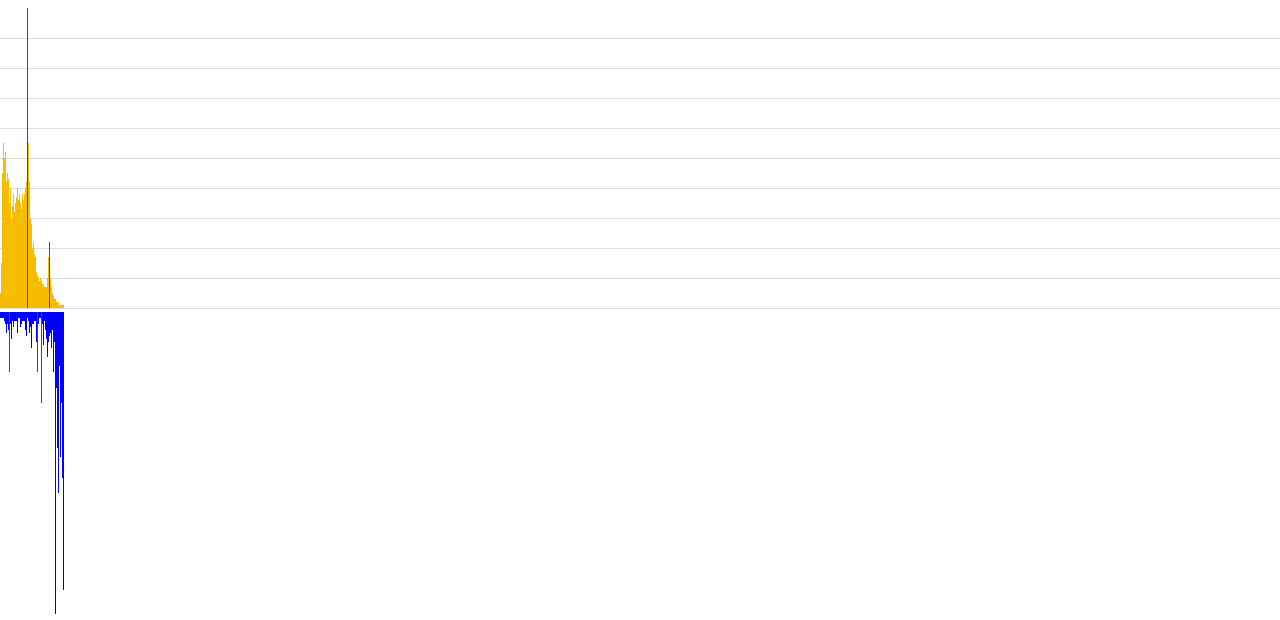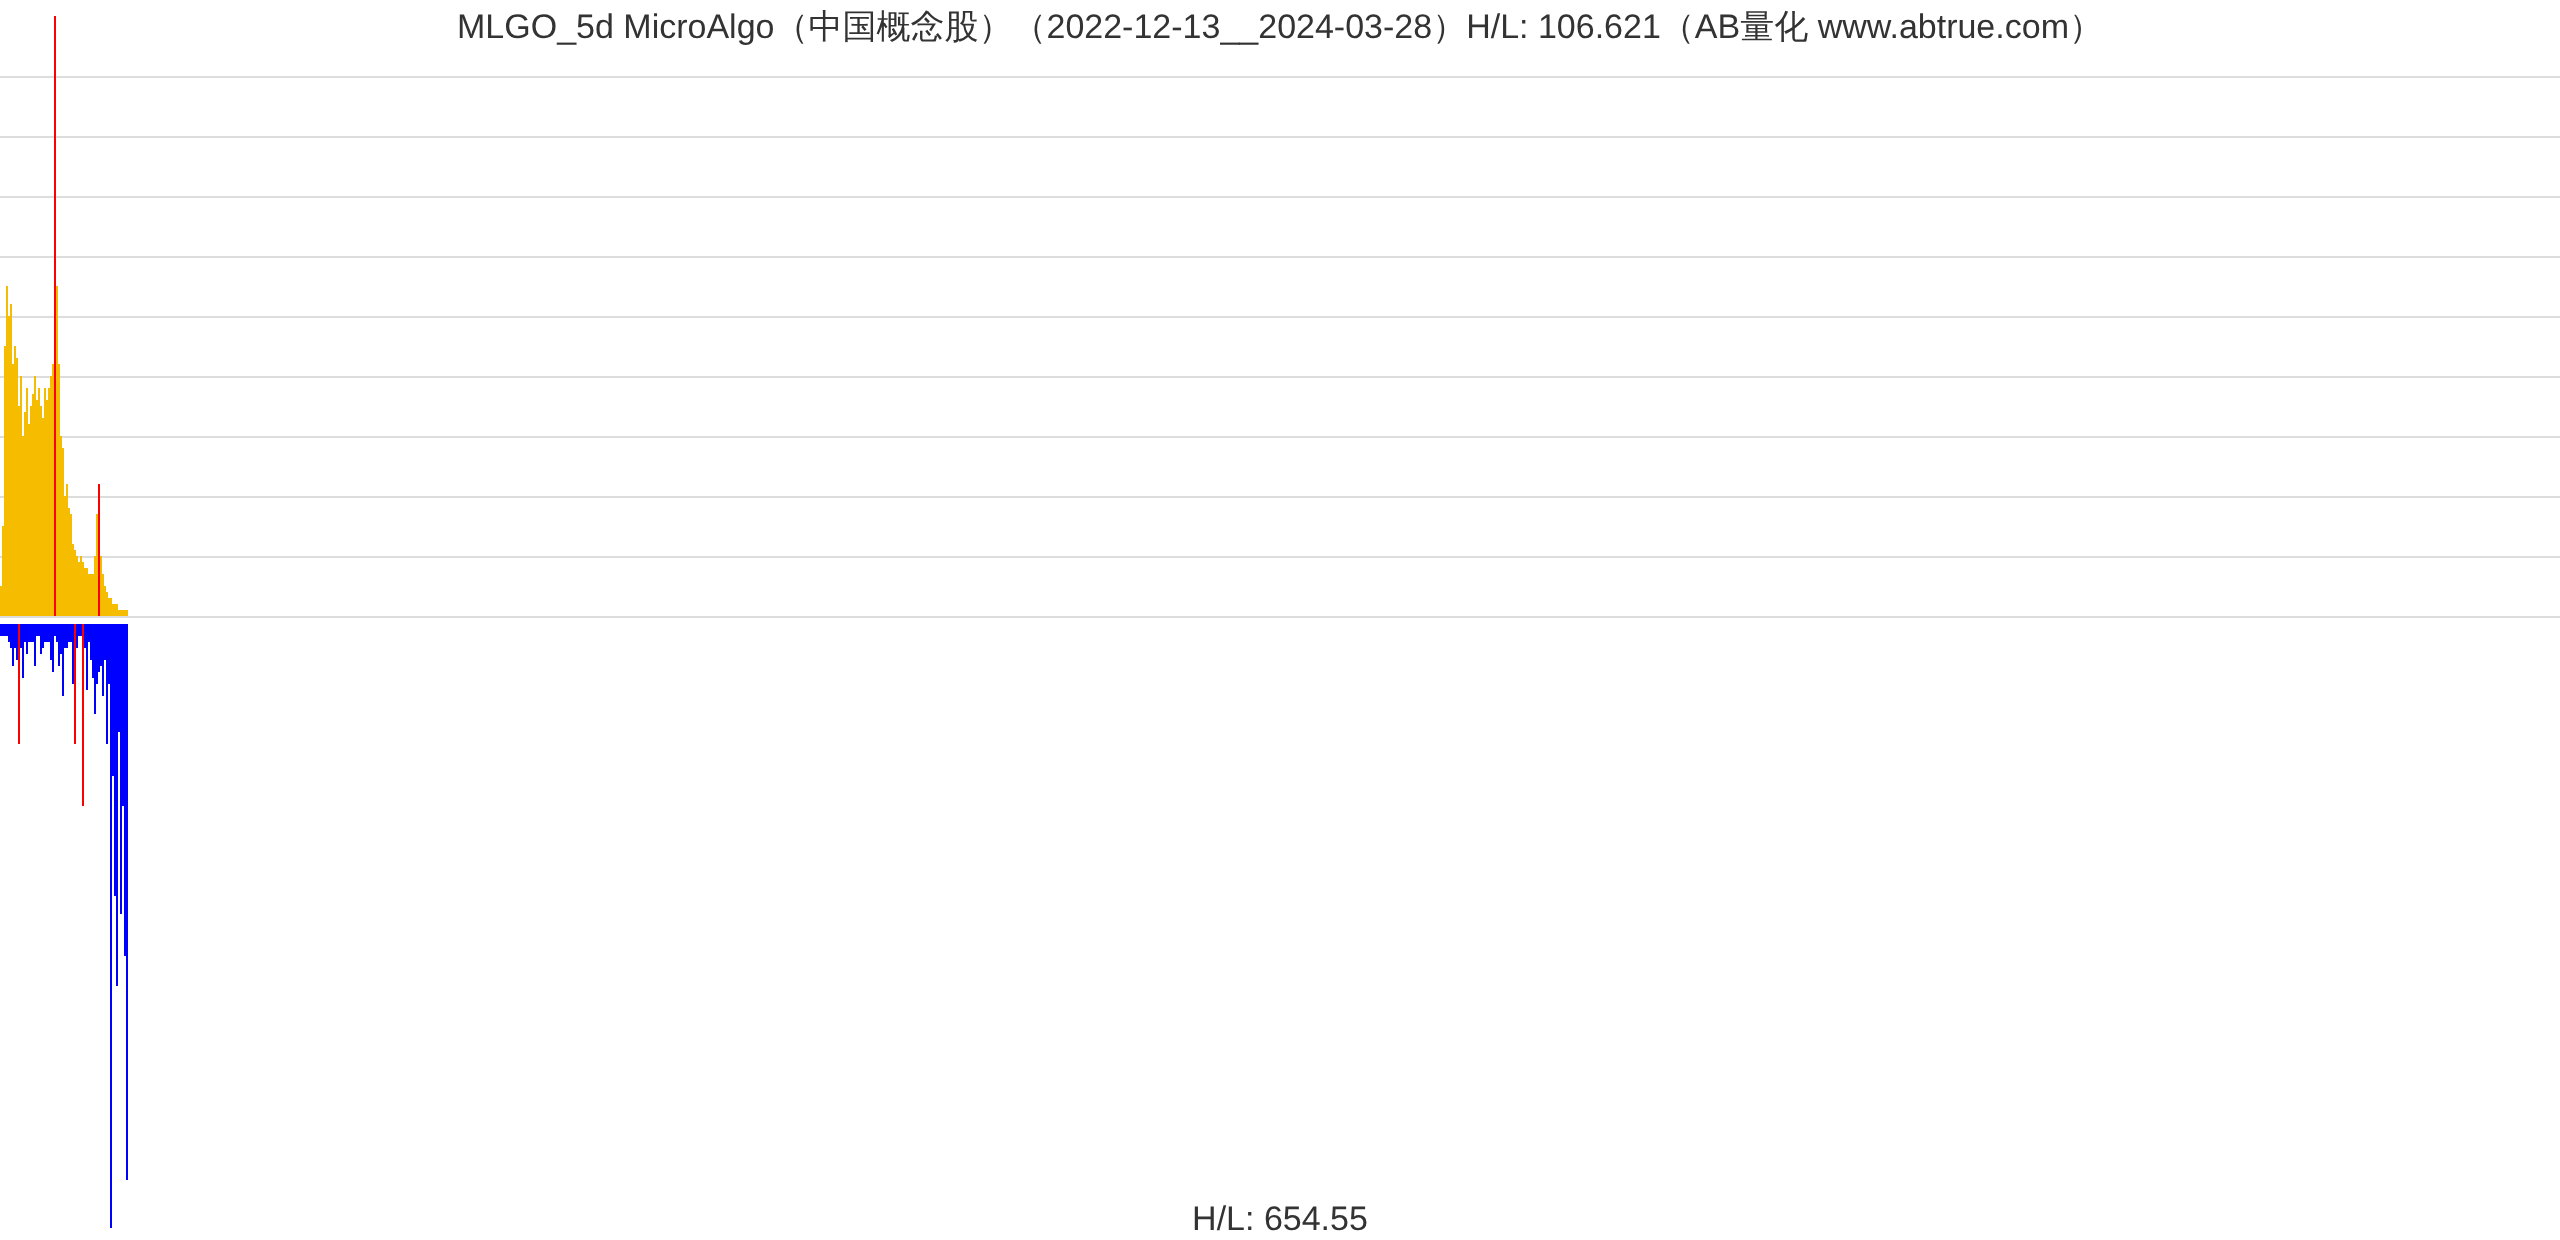--- a/index.html
+++ b/index.html
@@ -9,21 +9,20 @@
   .grid{position:absolute;left:0;right:0;height:0;border-top:1px solid #ddd}
   .up-area{position:absolute;left:0;bottom:0}
   .down-area{position:absolute;left:0;top:0}
   .bar{position:absolute;bottom:0}
   .dbar{position:absolute;top:0}
 </style>
 </head>
 <body>
 
 <div class="chart">
-  <div class="title">MLGO_5d MicroAlgo（中国概念股）（2022-12-13__2024-03-28）H/L: 106.621（AB量化  www.abtrue.com）</div>
   <div id="grids">
       <div class="grid" style="top: 38px;"></div>
       <div class="grid" style="top: 68px;"></div>
       <div class="grid" style="top: 98px;"></div>
       <div class="grid" style="top: 128px;"></div>
       <div class="grid" style="top: 158px;"></div>
       <div class="grid" style="top: 188px;"></div>
       <div class="grid" style="top: 218px;"></div>
       <div class="grid" style="top: 248px;"></div>
       <div class="grid" style="top: 278px;"></div>
@@ -154,14 +153,13 @@
       <div class="dbar" style="left: 55px; width: 1px; height: 302px; background: rgb(0, 0, 255);"></div>
       <div class="dbar" style="left: 56px; width: 1px; height: 75.5px; background: rgb(0, 0, 255);"></div>
       <div class="dbar" style="left: 57px; width: 1px; height: 135.9px; background: rgb(0, 0, 255);"></div>
       <div class="dbar" style="left: 58px; width: 1px; height: 181.2px; background: rgb(0, 0, 255);"></div>
       <div class="dbar" style="left: 59px; width: 1px; height: 54.36px; background: rgb(0, 0, 255);"></div>
       <div class="dbar" style="left: 60px; width: 1px; height: 144.96px; background: rgb(0, 0, 255);"></div>
       <div class="dbar" style="left: 61px; width: 1px; height: 90.6px; background: rgb(0, 0, 255);"></div>
       <div class="dbar" style="left: 62px; width: 1px; height: 166.1px; background: rgb(0, 0, 255);"></div>
       <div class="dbar" style="left: 63px; width: 1px; height: 277.84px; background: rgb(0, 0, 255);"></div>
     </div>
-  <div class="footer">H/L: 654.55</div>
 </div>
 
 </body></html>

